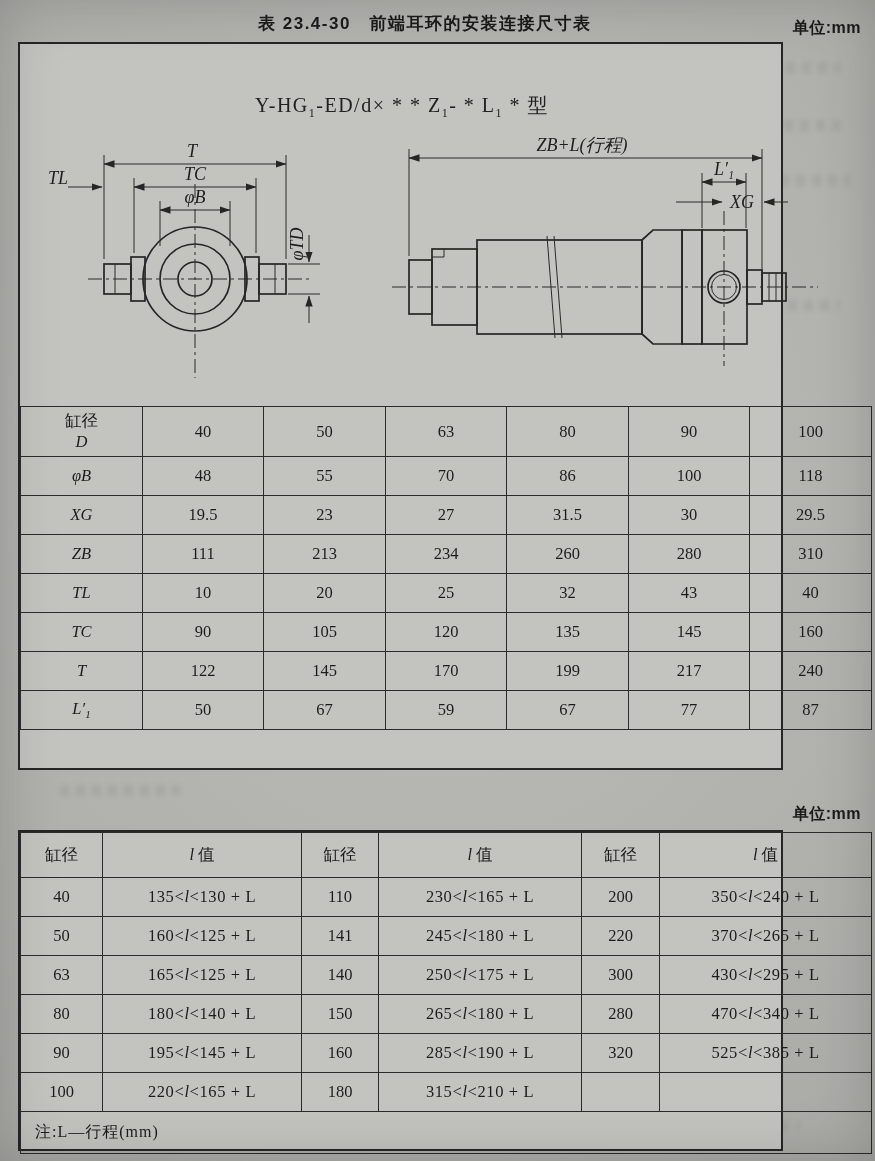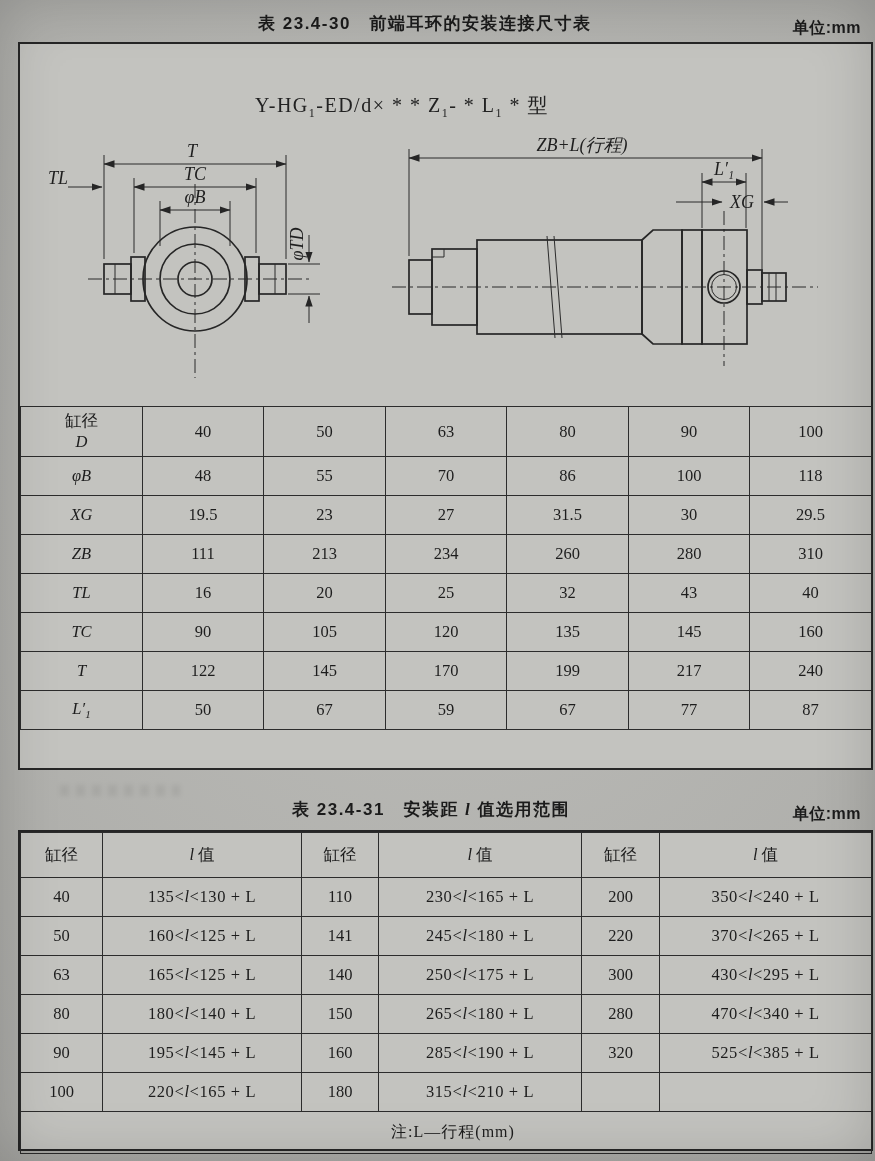--- a/index.html
+++ b/index.html
@@ -26,21 +26,21 @@
     font-weight: 700; font-size: 17px; letter-spacing: 1.5px; color:#1b1b1b;
   }
   .cap-unit {
     position:absolute; right:14px; top:0;
     font-family: "Liberation Sans", "DejaVu Sans", sans-serif;
     font-weight:700; font-size:16px; letter-spacing:.5px; color:#1b1b1b;margin-top:6px;
   }
 
   
   .frame {
-    position:absolute; left:18px; width:855px;
+    position:absolute; left:18px; width:765px;
     border:2px solid #262626;
     background:#c3c3bf;
   }
   #box1 { top:42px;  height:728px; }
   #box2 { top:830px; height:321px; }
 
   
   #figure-area { position:relative; width:851px; height:362px; }
   #figure-area svg { position:absolute; left:0; top:0; }
   #model-label {
@@ -64,21 +64,21 @@
   #t1 tr:first-child { height:50px; }
   #t1 td.lbl { font-style:italic; font-size:16.5px; }
   #t1 td.lbl .zh { font-style:normal; line-height:1.25; }
   #t1 td.lbl div { line-height:1.25; }
 
   #t2 tr { height:39px; }
   #t2 tr.head { height:45px; }
   #t2 tr.note-row { height:42px; }
   #t2 td.range { letter-spacing:.6px; }
   #t2 td.note {
-    text-align:center; padding-left:14px; font-size:16px; letter-spacing:1px;
+    text-align:left; padding-left:14px; font-size:16px; letter-spacing:1px;
   }
 
   
   .ln   { stroke:#262626; stroke-width:1.7; fill:none; }
   .thin { stroke:#2b2b2b; stroke-width:1;   fill:none; }
   .cl   { stroke:#2b2b2b; stroke-width:1;   fill:none; stroke-dasharray:14 4 3 4; }
   .dimtext { font-size:18px; font-style:italic; fill:#1f1f1f;
              font-family:"Liberation Serif","DejaVu Serif",serif; }
 
   
@@ -243,21 +243,21 @@
           <td class="lbl">ZB</td>
           <td>111</td>
           <td>213</td>
           <td>234</td>
           <td>260</td>
           <td>280</td>
           <td>310</td>
         </tr>
         <tr>
           <td class="lbl">TL</td>
-          <td>16</td>
+          <td>10</td>
           <td>20</td>
           <td>25</td>
           <td>32</td>
           <td>43</td>
           <td>40</td>
         </tr>
         <tr>
           <td class="lbl">TC</td>
           <td>90</td>
           <td>105</td>
@@ -282,21 +282,20 @@
           <td>59</td>
           <td>67</td>
           <td>77</td>
           <td>87</td>
         </tr>
       </tbody>
   </table>
 </div>
 
 <div class="caption-row" style="top:798px;">
-  <span class="cap-title" style="left:292px;">表 23.4-31　安装距 <i>l</i> 值选用范围</span>
   <span class="cap-unit">单位:mm</span>
 </div>
 
 <div class="frame" id="box2">
   <table id="t2">
     <colgroup>
       <col style="width:82px">
         <col style="width:199px">
         <col style="width:77px">
       <col style="width:203px">

